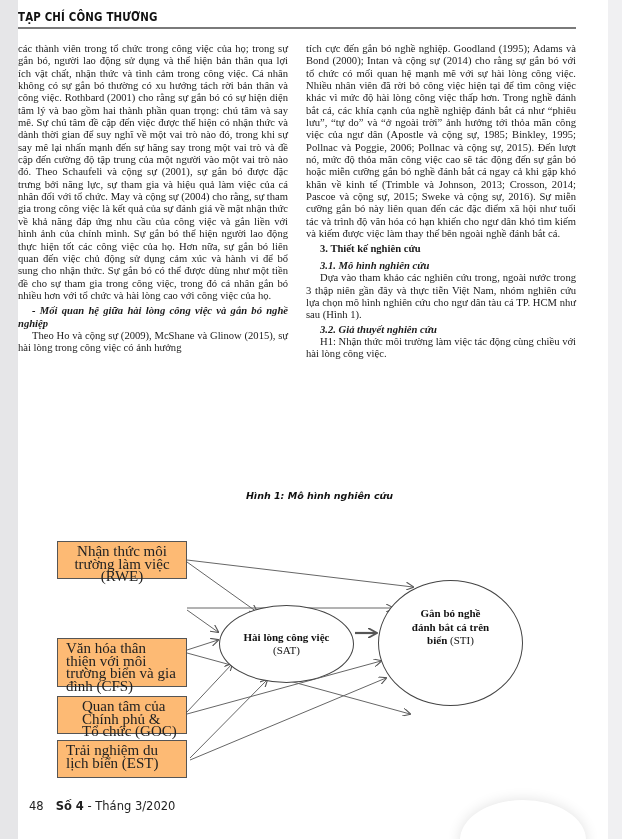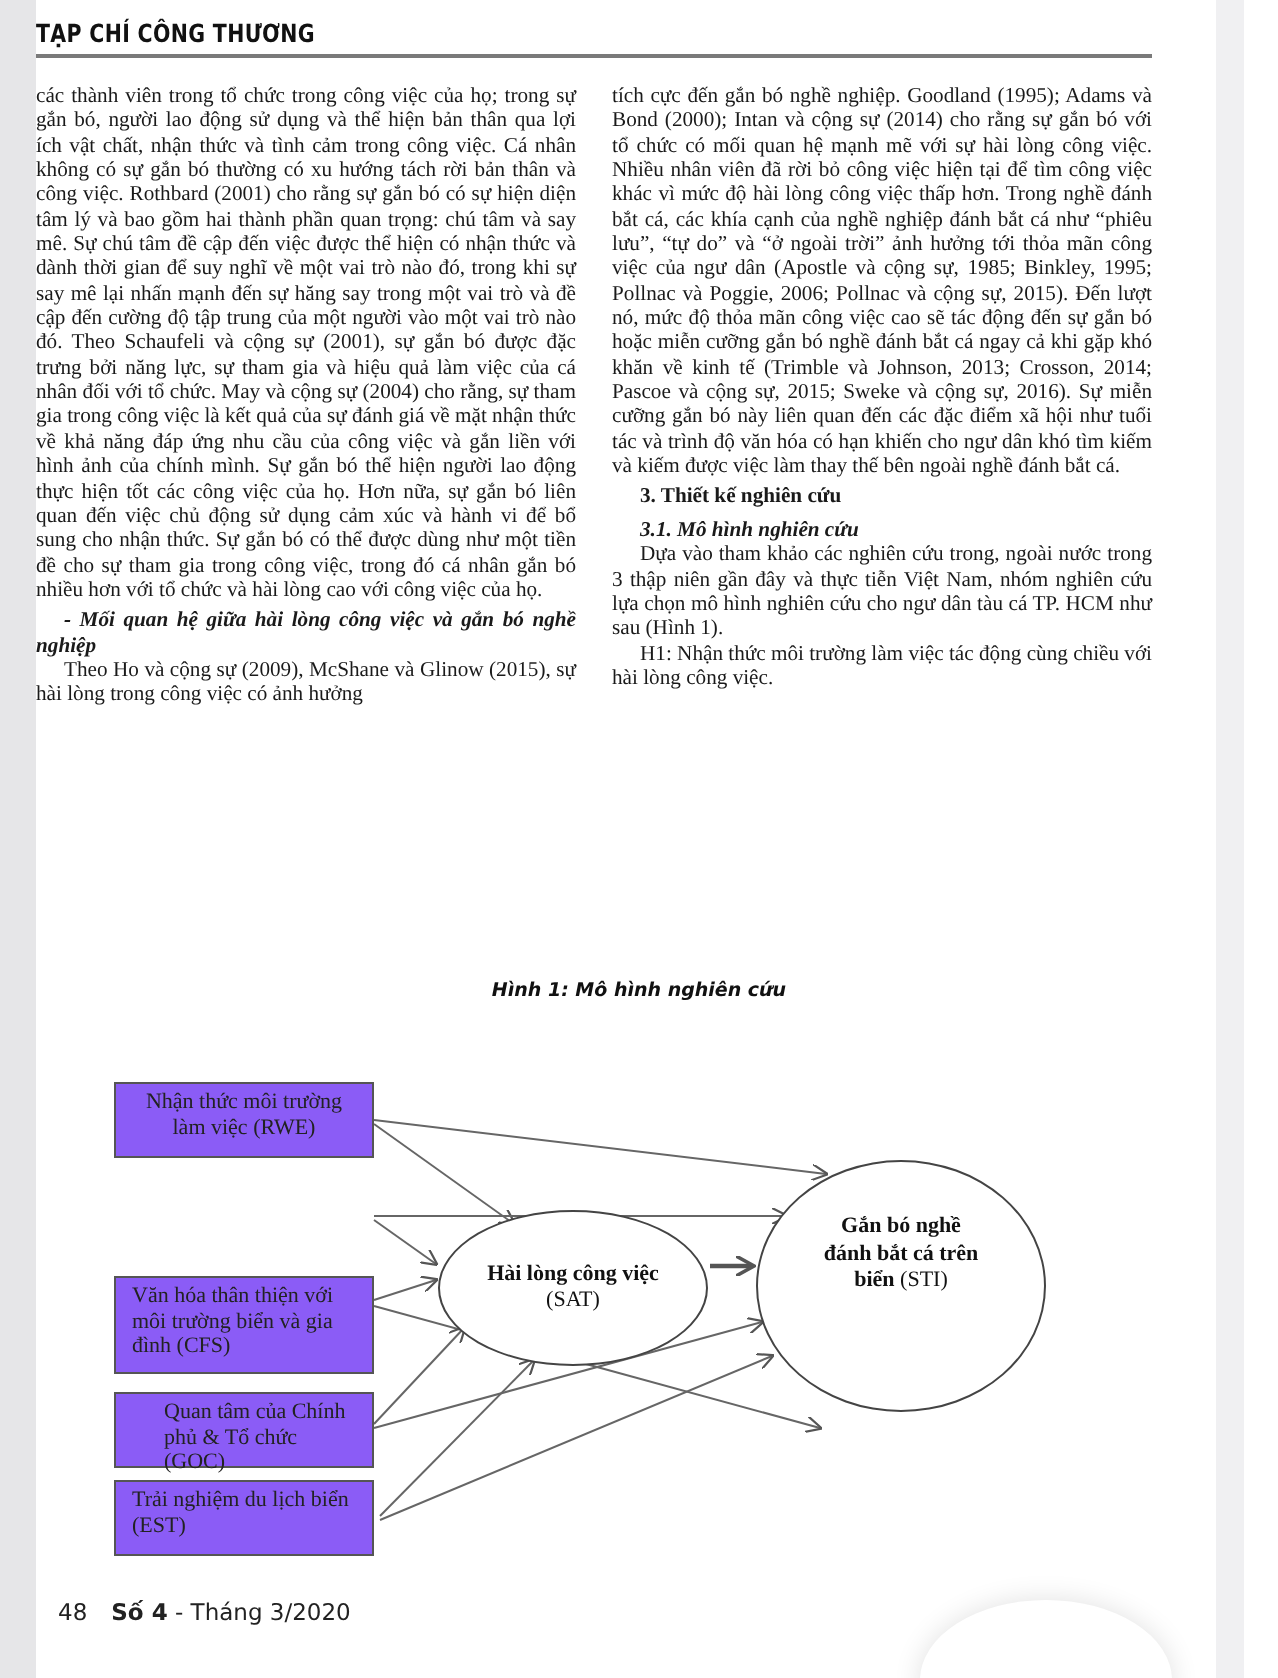--- a/index.html
+++ b/index.html
@@ -12,21 +12,21 @@
   .col { position:absolute; top:43px; width:270px; font-size:10.6px; line-height:12.35px; color:#1a1a1a; text-align:justify; }
   .col p { margin:0; }
   .col-left { left:18px; }
   .col-right { left:306px; }
   .indent { text-indent:14px; }
   .subhead-bi { font-weight:bold; font-style:italic; text-indent:14px; margin-top:3px !important; }
   .sec-head { font-weight:bold; padding-left:14px; margin-top:2px !important; margin-bottom:5px !important; }
   .sub-head { font-weight:bold; font-style:italic; padding-left:14px; margin-top:2px !important; }
   .fig-caption { position:absolute; left:0; width:639px; top:490px; text-align:center; font-family:"DejaVu Sans", sans-serif; font-weight:bold; font-style:italic; font-size:9.5px; color:#111; }
   .diagram { position:absolute; left:0; top:500px; width:639px; height:290px; }
-  .node-box { position:absolute; border:1px solid #555; background:#8b5cf6; font-size:11px; line-height:12.5px; color:#222; padding:3px 8px; box-sizing:border-box; }
+  .node-box { position:absolute; border:1px solid #555; background:#fdba74; font-size:15px; line-height:12.5px; color:#222; padding:3px 8px; box-sizing:border-box; }
   .ellipse { position:absolute; border:1.3px solid #444; border-radius:50%; background:#fff; display:flex; align-items:center; justify-content:center; text-align:center; font-size:11px; line-height:13.5px; color:#111; box-sizing:border-box; }
   .ellipse b { font-weight:bold; }
   .footer { position:absolute; left:29px; top:799px; font-family:"DejaVu Sans", sans-serif; font-size:11.5px; color:#222; }
   .footer .issue { font-weight:bold; margin-left:12px; }
   .scroll-btn { position:absolute; left:460px; top:800px; width:126px; height:80px; border-radius:50%; background:#fff; box-shadow:0 0 14px rgba(0,0,0,0.12); }
 </style>
 </head>
 <body>
 
 <div class="page"></div>
@@ -40,20 +40,21 @@
   <p>các thành viên trong tổ chức trong công việc của họ; trong sự gắn bó, người lao động sử dụng và thể hiện bản thân qua lợi ích vật chất, nhận thức và tình cảm trong công việc. Cá nhân không có sự gắn bó thường có xu hướng tách rời bản thân và công việc. Rothbard (2001) cho rằng sự gắn bó có sự hiện diện tâm lý và bao gồm hai thành phần quan trọng: chú tâm và say mê. Sự chú tâm đề cập đến việc được thể hiện có nhận thức và dành thời gian để suy nghĩ về một vai trò nào đó, trong khi sự say mê lại nhấn mạnh đến sự hăng say trong một vai trò và đề cập đến cường độ tập trung của một người vào một vai trò nào đó. Theo Schaufeli và cộng sự (2001), sự gắn bó được đặc trưng bởi năng lực, sự tham gia và hiệu quả làm việc của cá nhân đối với tổ chức. May và cộng sự (2004) cho rằng, sự tham gia trong công việc là kết quả của sự đánh giá về mặt nhận thức về khả năng đáp ứng nhu cầu của công việc và gắn liền với hình ảnh của chính mình. Sự gắn bó thể hiện người lao động thực hiện tốt các công việc của họ. Hơn nữa, sự gắn bó liên quan đến việc chủ động sử dụng cảm xúc và hành vi để bổ sung cho nhận thức. Sự gắn bó có thể được dùng như một tiền đề cho sự tham gia trong công việc, trong đó cá nhân gắn bó nhiều hơn với tổ chức và hài lòng cao với công việc của họ.</p>
   <p class="subhead-bi">- Mối quan hệ giữa hài lòng công việc và gắn bó nghề nghiệp</p>
   <p class="indent">Theo Ho và cộng sự (2009), McShane và Glinow (2015), sự hài lòng trong công việc có ảnh hưởng</p>
 </div>
 
 <div class="col col-right">
   <p>tích cực đến gắn bó nghề nghiệp. Goodland (1995); Adams và Bond (2000); Intan và cộng sự (2014) cho rằng sự gắn bó với tổ chức có mối quan hệ mạnh mẽ với sự hài lòng công việc. Nhiều nhân viên đã rời bỏ công việc hiện tại để tìm công việc khác vì mức độ hài lòng công việc thấp hơn. Trong nghề đánh bắt cá, các khía cạnh của nghề nghiệp đánh bắt cá như “phiêu lưu”, “tự do” và “ở ngoài trời” ảnh hưởng tới thỏa mãn công việc của ngư dân (Apostle và cộng sự, 1985; Binkley, 1995; Pollnac và Poggie, 2006; Pollnac và cộng sự, 2015). Đến lượt nó, mức độ thỏa mãn công việc cao sẽ tác động đến sự gắn bó hoặc miễn cưỡng gắn bó nghề đánh bắt cá ngay cả khi gặp khó khăn về kinh tế (Trimble và Johnson, 2013; Crosson, 2014; Pascoe và cộng sự, 2015; Sweke và cộng sự, 2016). Sự miễn cưỡng gắn bó này liên quan đến các đặc điểm xã hội như tuổi tác và trình độ văn hóa có hạn khiến cho ngư dân khó tìm kiếm và kiếm được việc làm thay thế bên ngoài nghề đánh bắt cá.</p>
   <p class="sec-head">3. Thiết kế nghiên cứu</p>
   <p class="sub-head">3.1. Mô hình nghiên cứu</p>
   <p class="indent">Dựa vào tham khảo các nghiên cứu trong, ngoài nước trong 3 thập niên gần đây và thực tiễn Việt Nam, nhóm nghiên cứu lựa chọn mô hình nghiên cứu cho ngư dân tàu cá TP. HCM như sau (Hình 1).</p>
+  <p class="sub-head">3.2. Giả thuyết nghiên cứu</p>
   <p class="indent">H1: Nhận thức môi trường làm việc tác động cùng chiều với hài lòng công việc.</p>
 </div>
 
 <div class="fig-caption">Hình 1: Mô hình nghiên cứu</div>
 
 <div class="diagram">
   <svg width="639" height="290" style="position:absolute;left:0;top:0">
     <defs>
       <marker id="ah" markerWidth="8" markerHeight="8" refX="7" refY="4" orient="auto" markerUnits="userSpaceOnUse">
         <path d="M0,0 L8,4 L0,8" fill="none" stroke="#555" stroke-width="1.1"></path>

